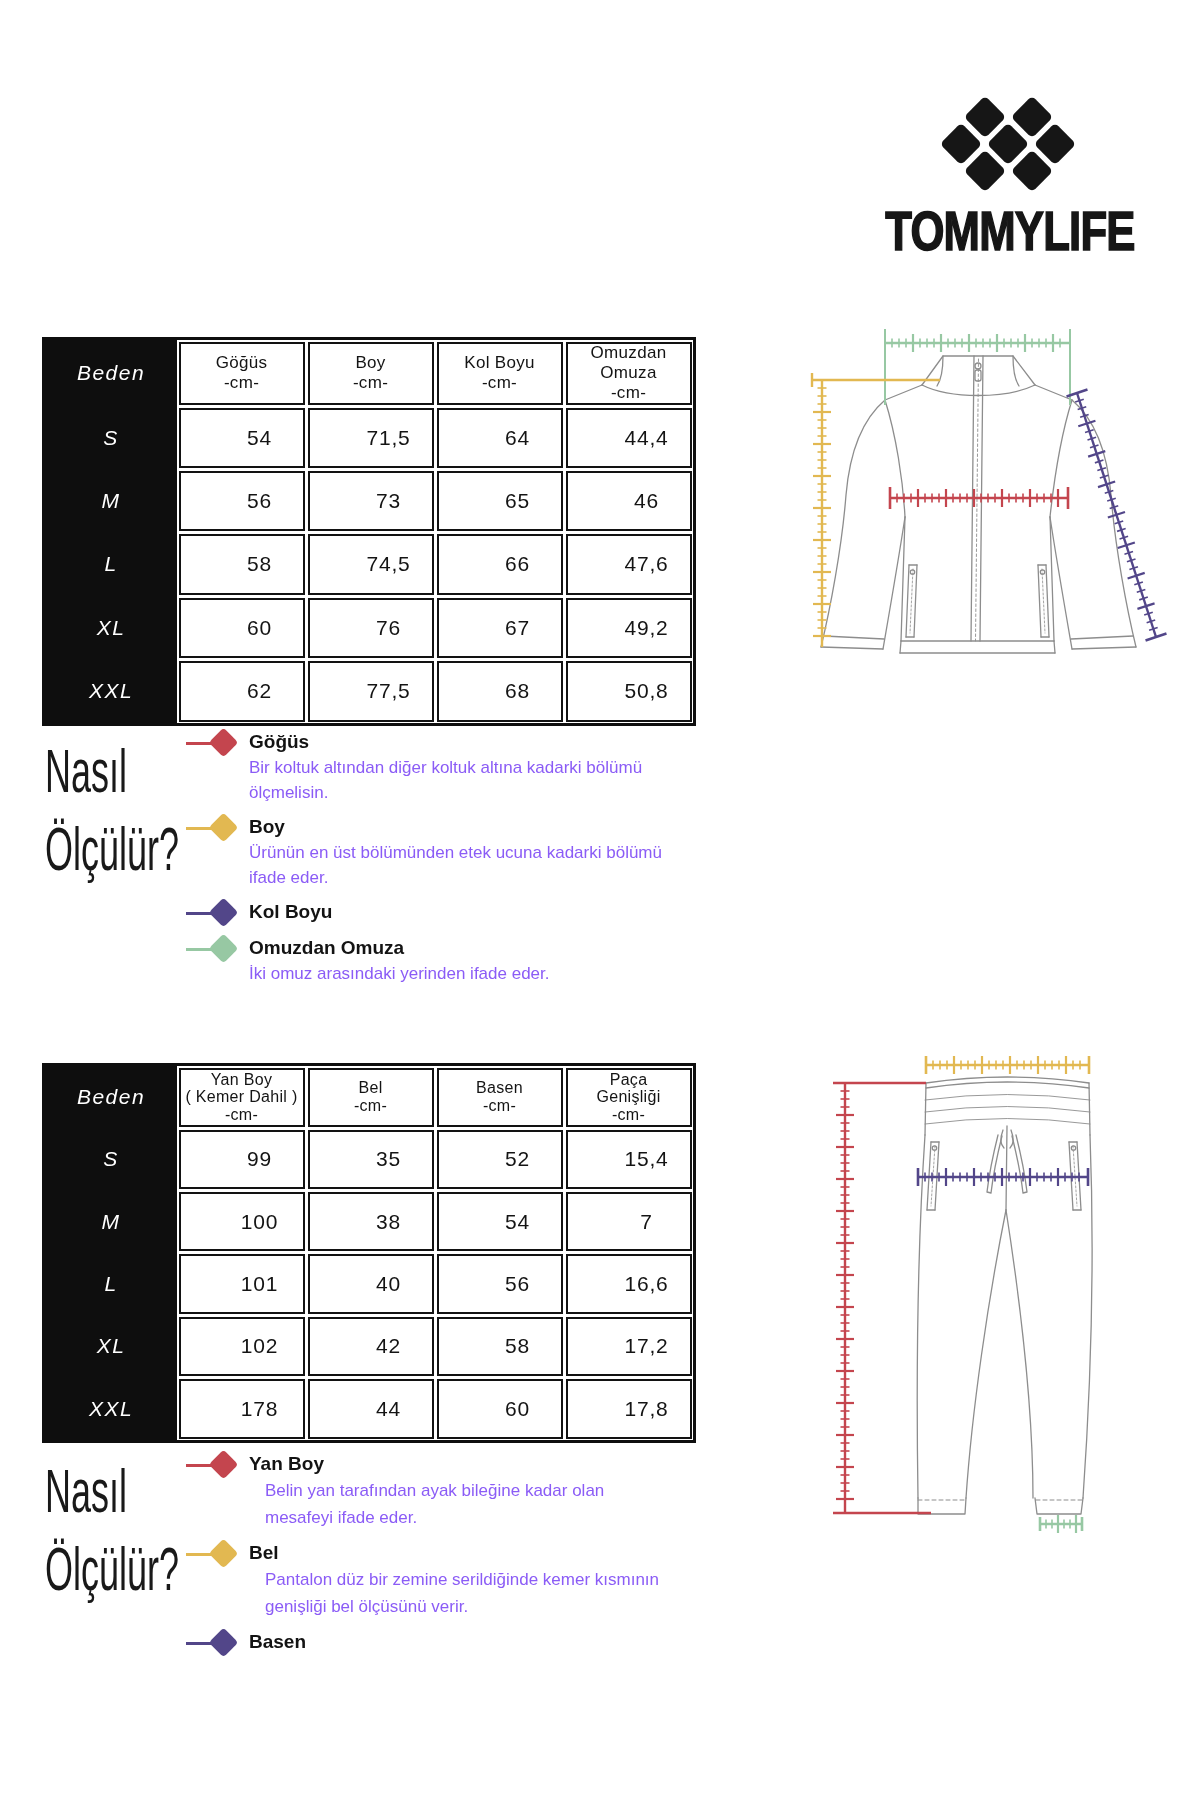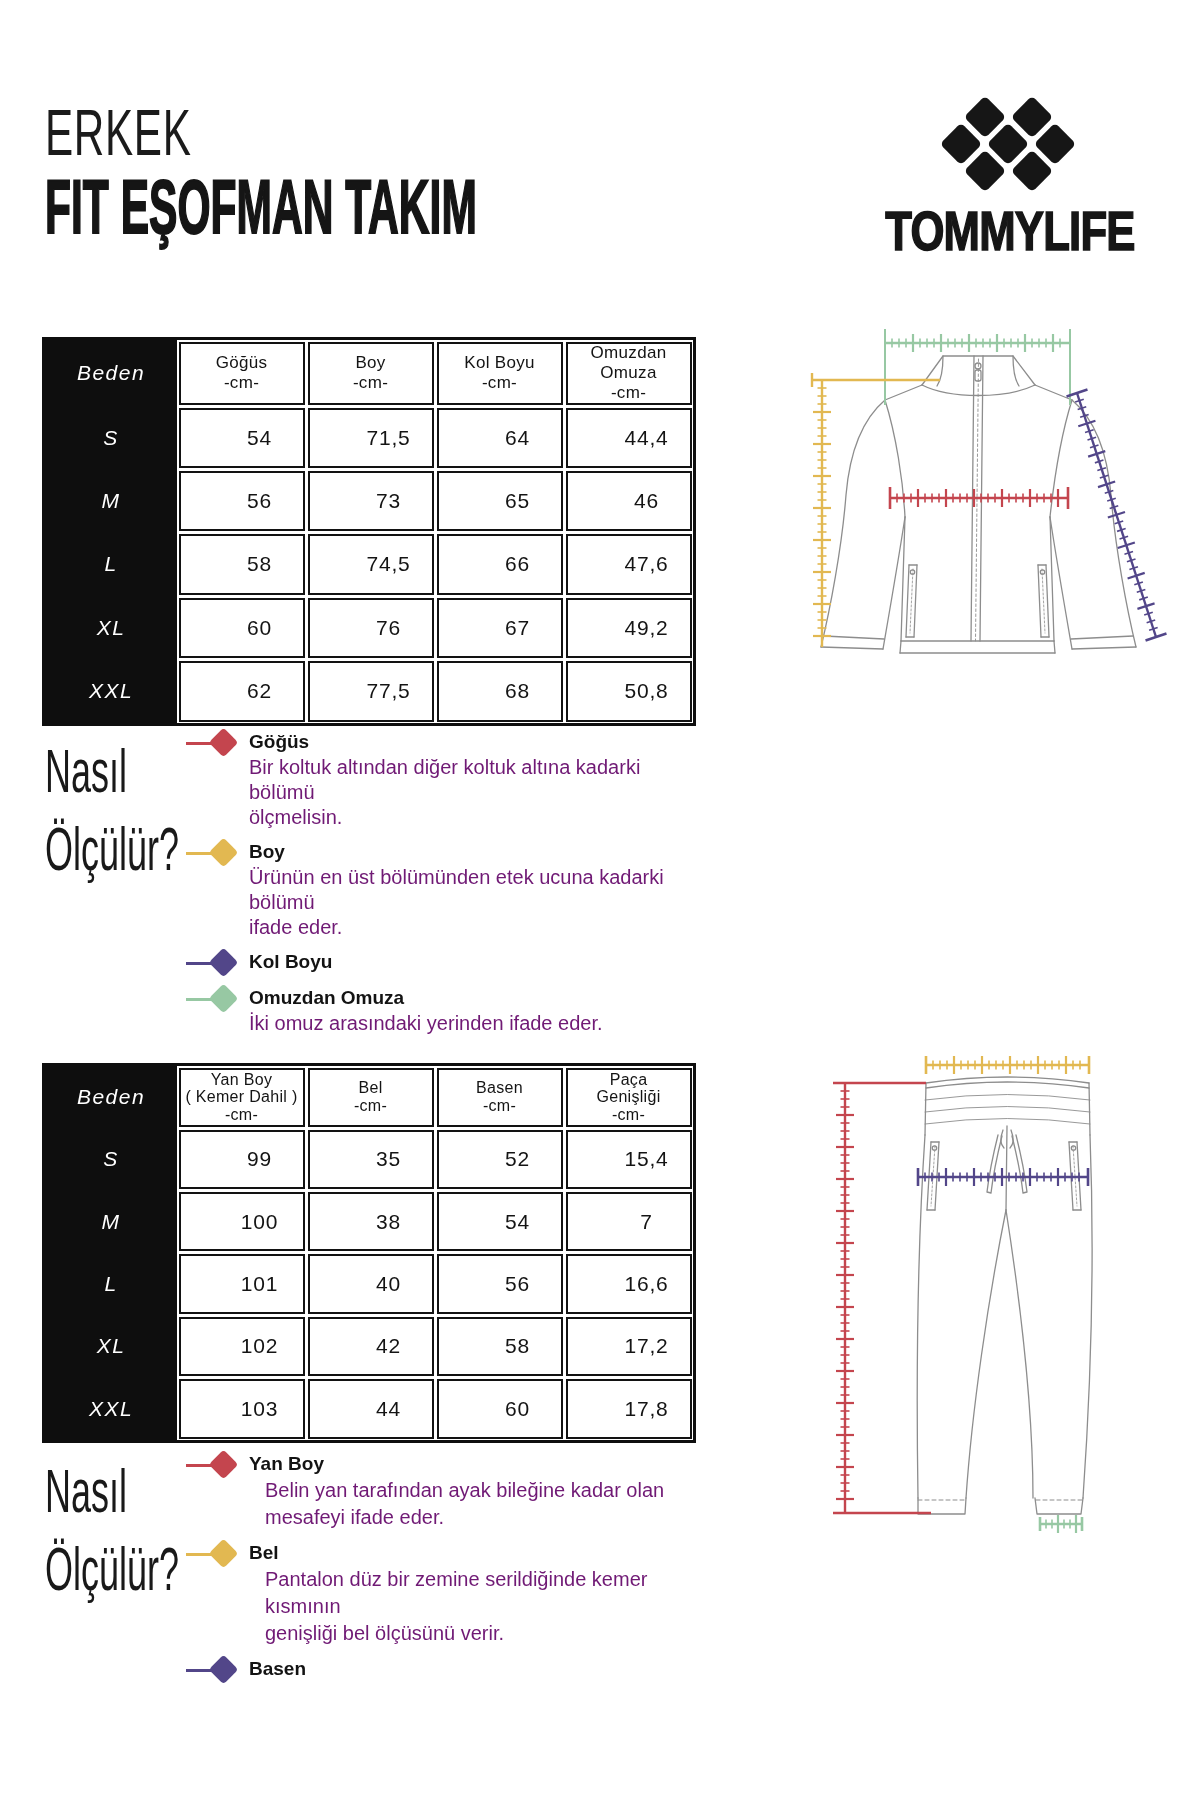--- a/index.html
+++ b/index.html
@@ -37,35 +37,31 @@
   
   .measure-heading{position:absolute;left:45px;font-size:62px;font-weight:400;color:#191919;
                    line-height:78px;transform:scaleX(0.58);transform-origin:0 0;white-space:nowrap;}
   .legend-list{position:absolute;left:186px;display:flex;flex-direction:column;gap:10px;}
   .legend-item{display:flex;align-items:flex-start;}
   .legend-marker{flex:0 0 63px;position:relative;height:24px;margin-top:2px;}
   .m-line{position:absolute;left:0;top:10px;width:37px;height:3px;}
   .m-diamond{position:absolute;left:27px;top:0px;width:21px;height:21px;border-radius:4px;
              transform:rotate(45deg);}
   .legend-title{font-weight:700;font-size:19px;line-height:24px;color:#131313;}
-  .legend-desc{font-size:20px;line-height:25px;white-space:pre-line;color:#701a75;margin-top:1px;}
+  .legend-desc{font-size:17px;line-height:25px;white-space:pre-line;color:#8b5cf6;margin-top:1px;}
   .l2 .legend-desc{line-height:27px;margin-left:16px;}
 
   .diagram{position:absolute;}
   .garment{fill:none;stroke:#8d8d8d;stroke-width:1.3;stroke-linejoin:round;stroke-linecap:round;}
 </style>
 </head>
 <body>
 
 <div class="page">
 
-  <div class="hero">
-    <div class="hero-cat">ERKEK</div>
-    <div class="hero-prod">FIT EŞOFMAN TAKIM</div>
-  </div>
 
   <svg class="diagram" style="left:935px;top:94px;width:150px;height:100px" viewBox="0 0 150 100">
     <g fill="#161616">
       <rect x="-15" y="-15" width="30" height="30" rx="5" transform="translate(50,23) rotate(45)"></rect>
       <rect x="-15" y="-15" width="30" height="30" rx="5" transform="translate(97,23) rotate(45)"></rect>
       <rect x="-15" y="-15" width="30" height="30" rx="5" transform="translate(26,50) rotate(45)"></rect>
       <rect x="-15" y="-15" width="30" height="30" rx="5" transform="translate(73,50) rotate(45)"></rect>
       <rect x="-15" y="-15" width="30" height="30" rx="5" transform="translate(120,50) rotate(45)"></rect>
       <rect x="-15" y="-15" width="30" height="30" rx="5" transform="translate(50,77) rotate(45)"></rect>
       <rect x="-15" y="-15" width="30" height="30" rx="5" transform="translate(97,77) rotate(45)"></rect>
@@ -366,21 +362,21 @@
       <div class="td">54</div>
       <div class="td">7</div>
       <div class="td">101</div>
       <div class="td">40</div>
       <div class="td">56</div>
       <div class="td">16,6</div>
       <div class="td">102</div>
       <div class="td">42</div>
       <div class="td">58</div>
       <div class="td">17,2</div>
-      <div class="td">103</div>
+      <div class="td">178</div>
       <div class="td">44</div>
       <div class="td">60</div>
       <div class="td">17,8</div>
     </div>
   </div>
 
   <svg class="diagram" style="left:700px;top:1040px;width:480px;height:520px" viewBox="0 0 480 520">
     <g class="garment">
       <path d="M226,43 Q307,31 389,43"></path>
       <path d="M226,48 Q307,36 389,48"></path>

